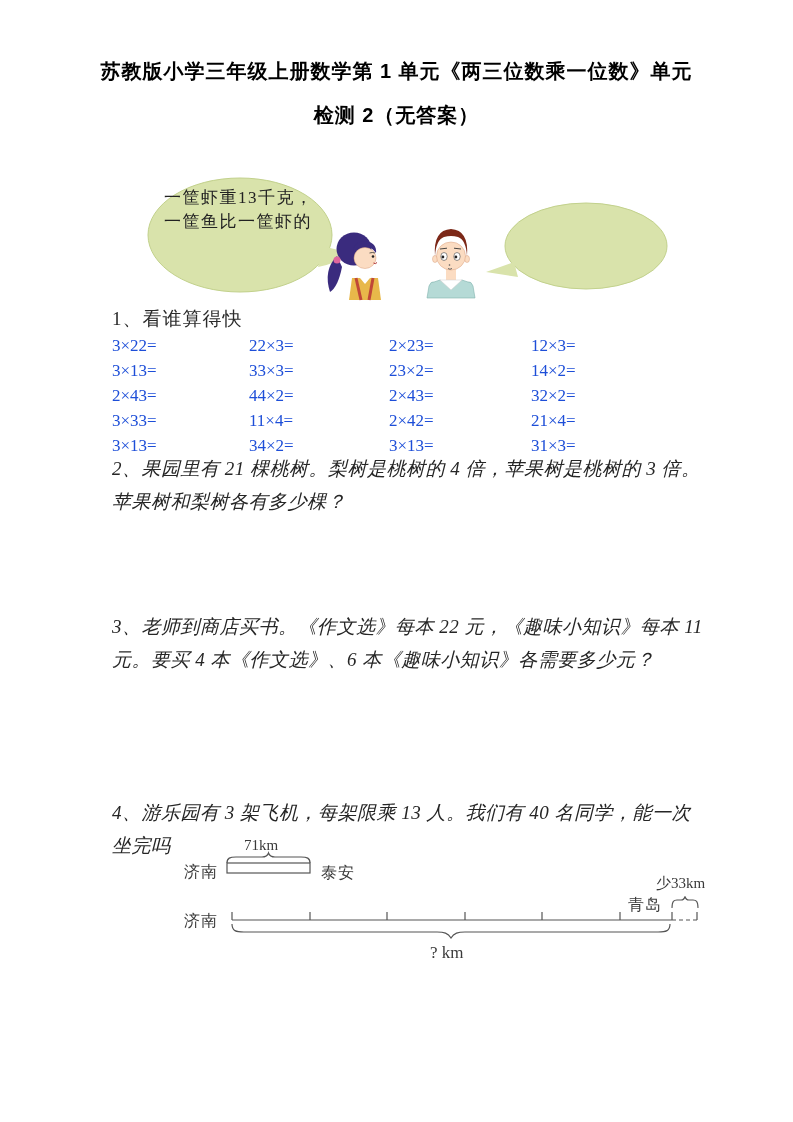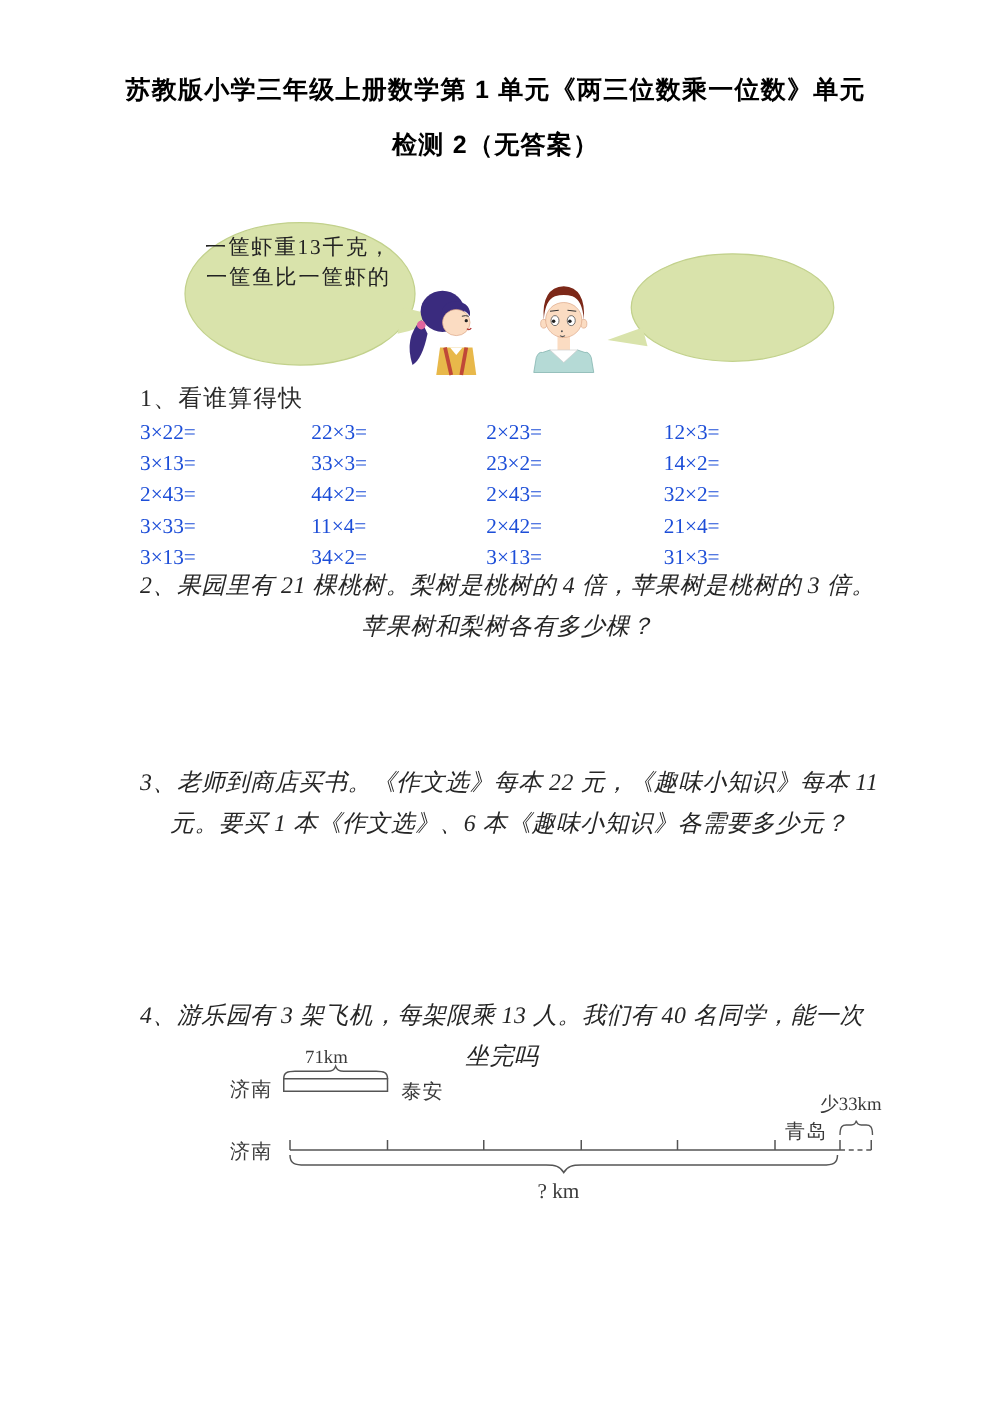--- a/index.html
+++ b/index.html
@@ -3,21 +3,21 @@
 <meta charset="utf-8">
 <style>
   html,body{margin:0;padding:0;background:#888;}
   .page{
     position:relative;width:793px;height:1122px;margin:0 auto;
     background:#ffffff;overflow:hidden;
     font-family:"Liberation Serif","DejaVu Serif",serif;
     color:#2b2b2b;
   }
   .abs{position:absolute;}
-  .nowrap{white-space:nowrap;text-align:center;}
+  .nowrap{white-space:nowrap;}
   
   .title-line{
     left:0;width:793px;text-align:center;
     font-family:"Liberation Sans","DejaVu Sans",sans-serif;
     font-weight:bold;font-size:20px;color:#000;letter-spacing:1px;
   }
   .title-1{top:58px;}
   .title-2{top:102px;}
   
   .bubble-text{
@@ -127,21 +127,21 @@
     <span>31×3=</span>
   </div>
 
   <div class="abs prob p2">
     <div class="nowrap">2、果园里有 21 棵桃树。梨树是桃树的 4 倍，苹果树是桃树的 3 倍。</div>
     <div class="nowrap">苹果树和梨树各有多少棵？</div>
   </div>
 
   <div class="abs prob p3">
     <div class="nowrap">3、老师到商店买书。《作文选》每本 22 元，《趣味小知识》每本 11</div>
-    <div class="nowrap">元。要买 1 本《作文选》、6 本《趣味小知识》各需要多少元？</div>
+    <div class="nowrap">元。要买 4 本《作文选》、6 本《趣味小知识》各需要多少元？</div>
   </div>
 
   <div class="abs prob p4">
     <div class="nowrap">4、游乐园有 3 架飞机，每架限乘 13 人。我们有 40 名同学，能一次</div>
     <div class="nowrap">坐完吗</div>
   </div>
 
   <svg class="abs" style="left:0;top:830px;" width="793" height="145" viewBox="0 0 793 145">
 
     <text class="dia-num" x="244" y="20">71km</text>

